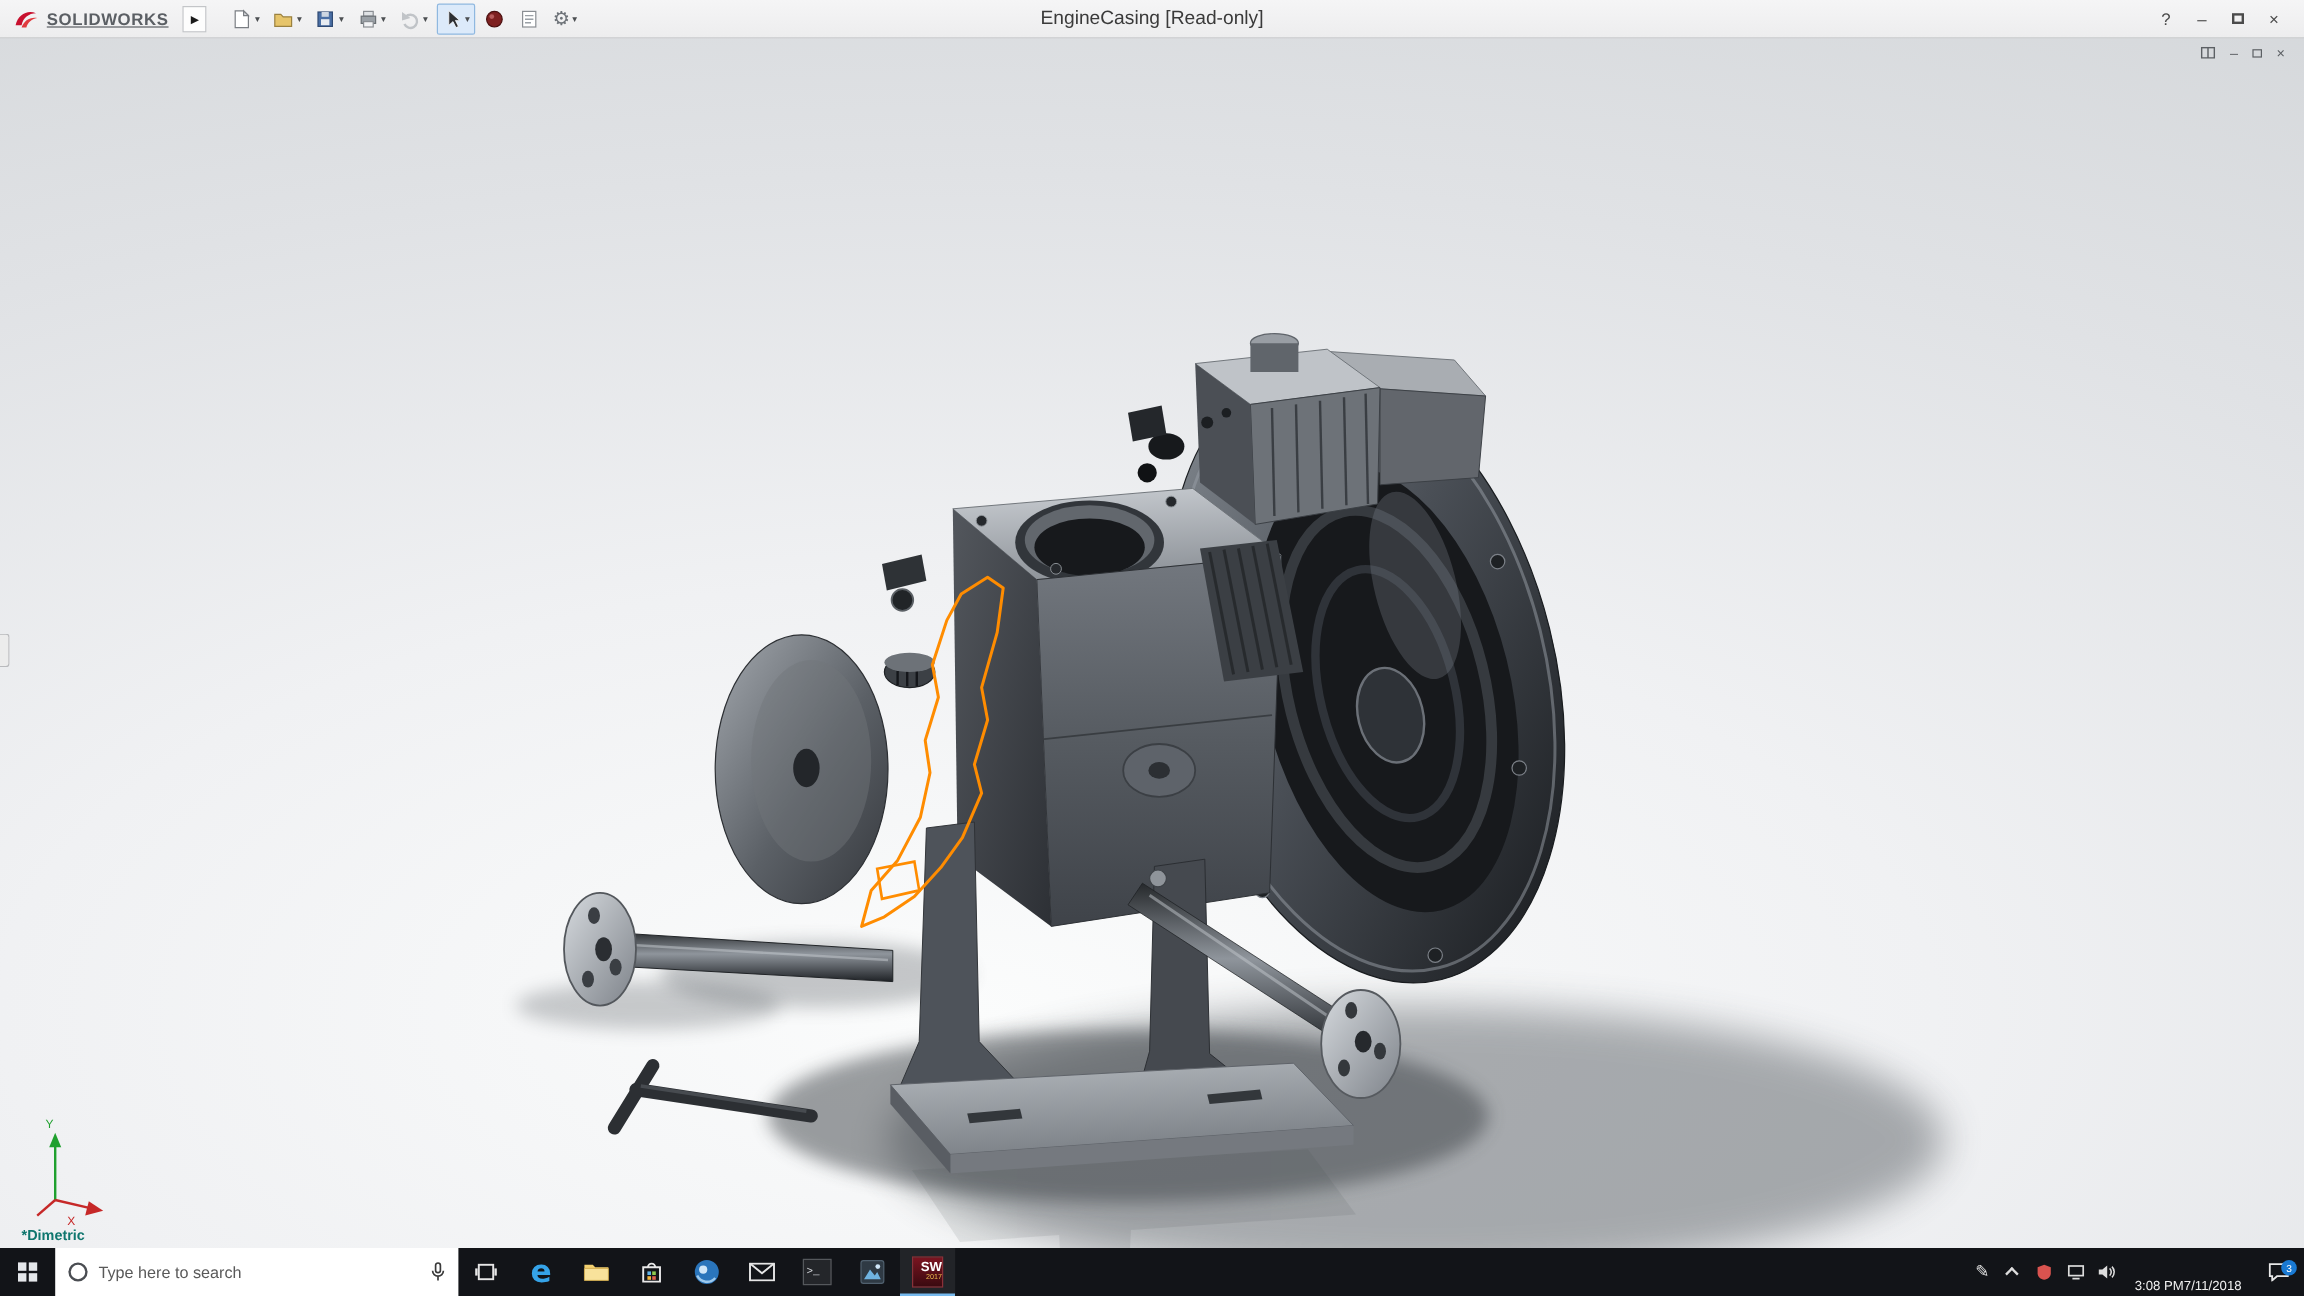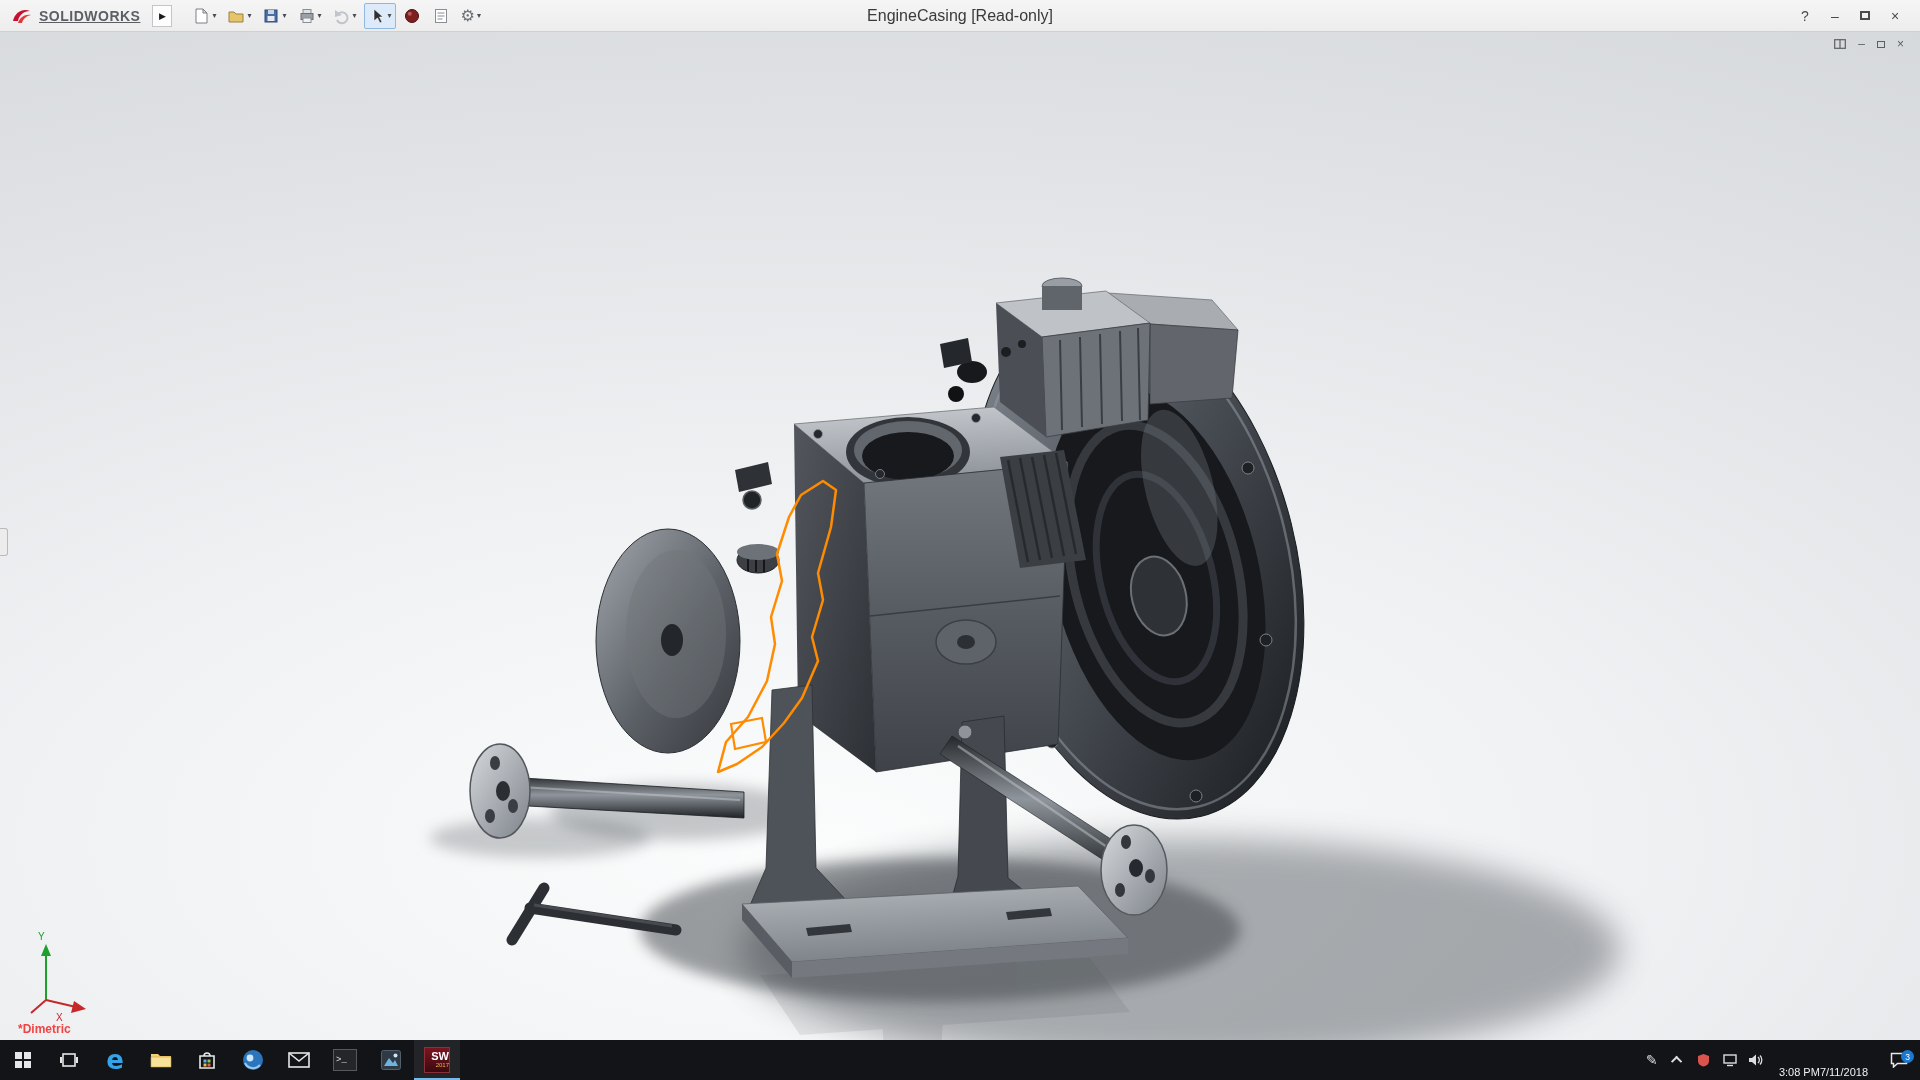--- a/index.html
+++ b/index.html
@@ -36,21 +36,21 @@
   .boxglyph { width:10px; height:9px; border:2px solid #4b4b4b; display:inline-block; }
   .boxglyph.small { width:8px; height:7px; border-width:1.5px; border-color:#5c6064; }
 
   
   .doc-controls { position:absolute; top:36px; right:16px; z-index:6; display:flex; align-items:center; gap:12px; }
   .doc-controls .dc { border:none; background:transparent; font-size:12px; color:#5c6064; display:flex; align-items:center; justify-content:center; height:16px; }
 
   .panel-handle { position:absolute; left:0; top:528px; width:8px; height:28px; z-index:6;
     background:#ececec; border:1px solid #b9babd; border-left:none; border-radius:0 3px 3px 0; }
 
-  .view-label { position:absolute; left:18px; top:1022px; z-index:6; font-size:12px; font-weight:bold; color:#ef4444; }
+  .view-label { position:absolute; left:18px; top:1022px; z-index:6; font-size:12px; font-weight:bold; color:#0f766e; }
 
   
   .taskbar { position:absolute; bottom:0; left:0; right:0; height:40px; z-index:30;
     background:#121418; display:flex; align-items:stretch; color:#e8e8e8; }
   .tb { width:46px; border:none; background:transparent; display:flex; align-items:center; justify-content:center; position:relative; }
   .tb.active { background:rgba(255,255,255,0.07); box-shadow:inset 0 -2px 0 #76b9ed; }
   .searchbox { width:336px; background:#ffffff; display:flex; align-items:center; padding:0 10px; gap:8px; }
   .searchbox input { flex:1; border:none; outline:none; font-size:13.5px; color:#333; background:transparent; font-family:"Liberation Sans", sans-serif; }
   .searchbox input::placeholder { color:#595959; }
   .edge-glyph { color:#35a3e8; font-weight:bold; font-size:26px; font-family:"DejaVu Sans", sans-serif; line-height:26px; }
@@ -352,20 +352,31 @@
 <footer class="taskbar">
   <button class="tb">
     <span class="winlogo">
         <span></span>
         <span></span>
         <span></span>
         <span></span>
       </span>
   </button>
 
+  <div class="searchbox">
+    <svg width="18" height="18" viewBox="0 0 18 18">
+      <circle cx="9" cy="9" r="7" fill="none" stroke="#4a4d52" stroke-width="2"></circle>
+    </svg>
+    <input type="text" placeholder="Type here to search" style="">
+    <svg width="14" height="18" viewBox="0 0 14 18">
+      <rect x="5" y="1.5" width="4" height="8" rx="2" fill="none" stroke="#3a3a3a" stroke-width="1.4"></rect>
+      <path d="M2.5,8 a4.5,4.5 0 0 0 9,0" fill="none" stroke="#3a3a3a" stroke-width="1.4"></path>
+      <line x1="7" y1="12.5" x2="7" y2="16" stroke="#3a3a3a" stroke-width="1.4"></line>
+    </svg>
+  </div>
 
   <button class="tb">
     <svg width="20" height="20" viewBox="0 0 20 20">
       <rect x="4" y="4" width="12" height="12" fill="none" stroke="#e6e6e6" stroke-width="1.6"></rect>
       <rect x="1" y="7" width="2" height="6" fill="#e6e6e6"></rect>
       <rect x="17" y="7" width="2" height="6" fill="#e6e6e6"></rect>
     </svg>
   </button>
   <button class="tb">
     <span class="edge-glyph">e</span>

